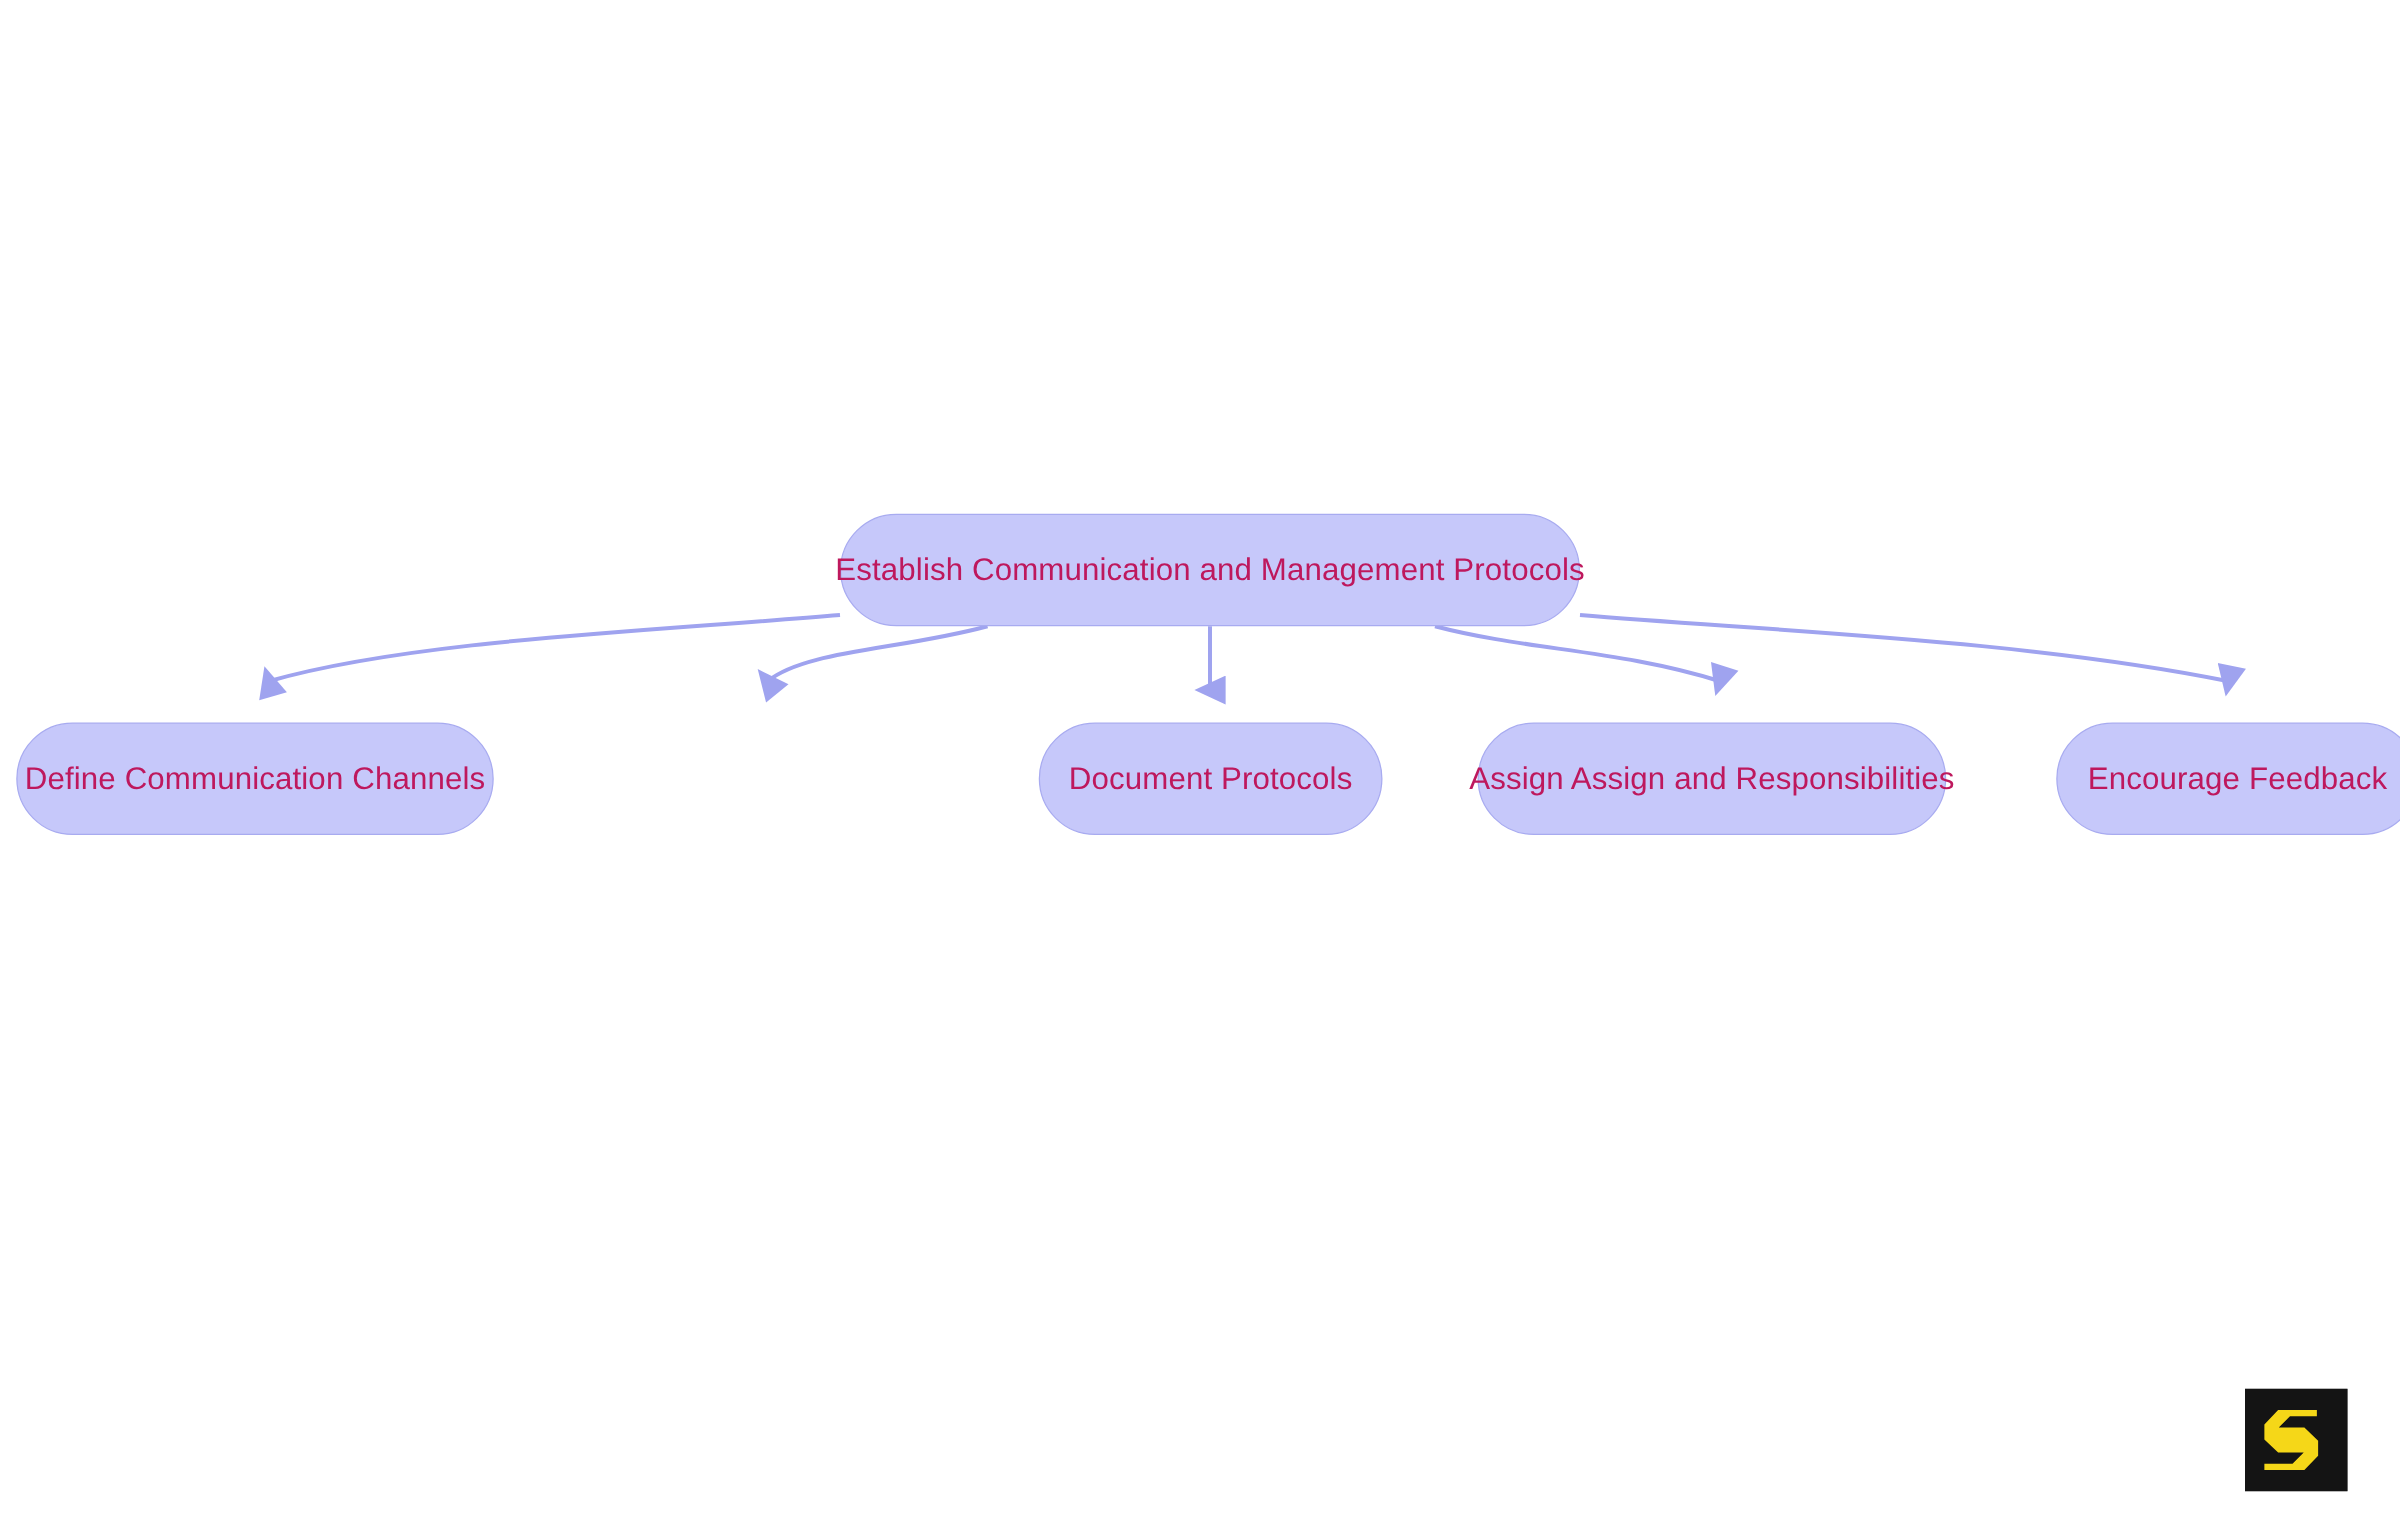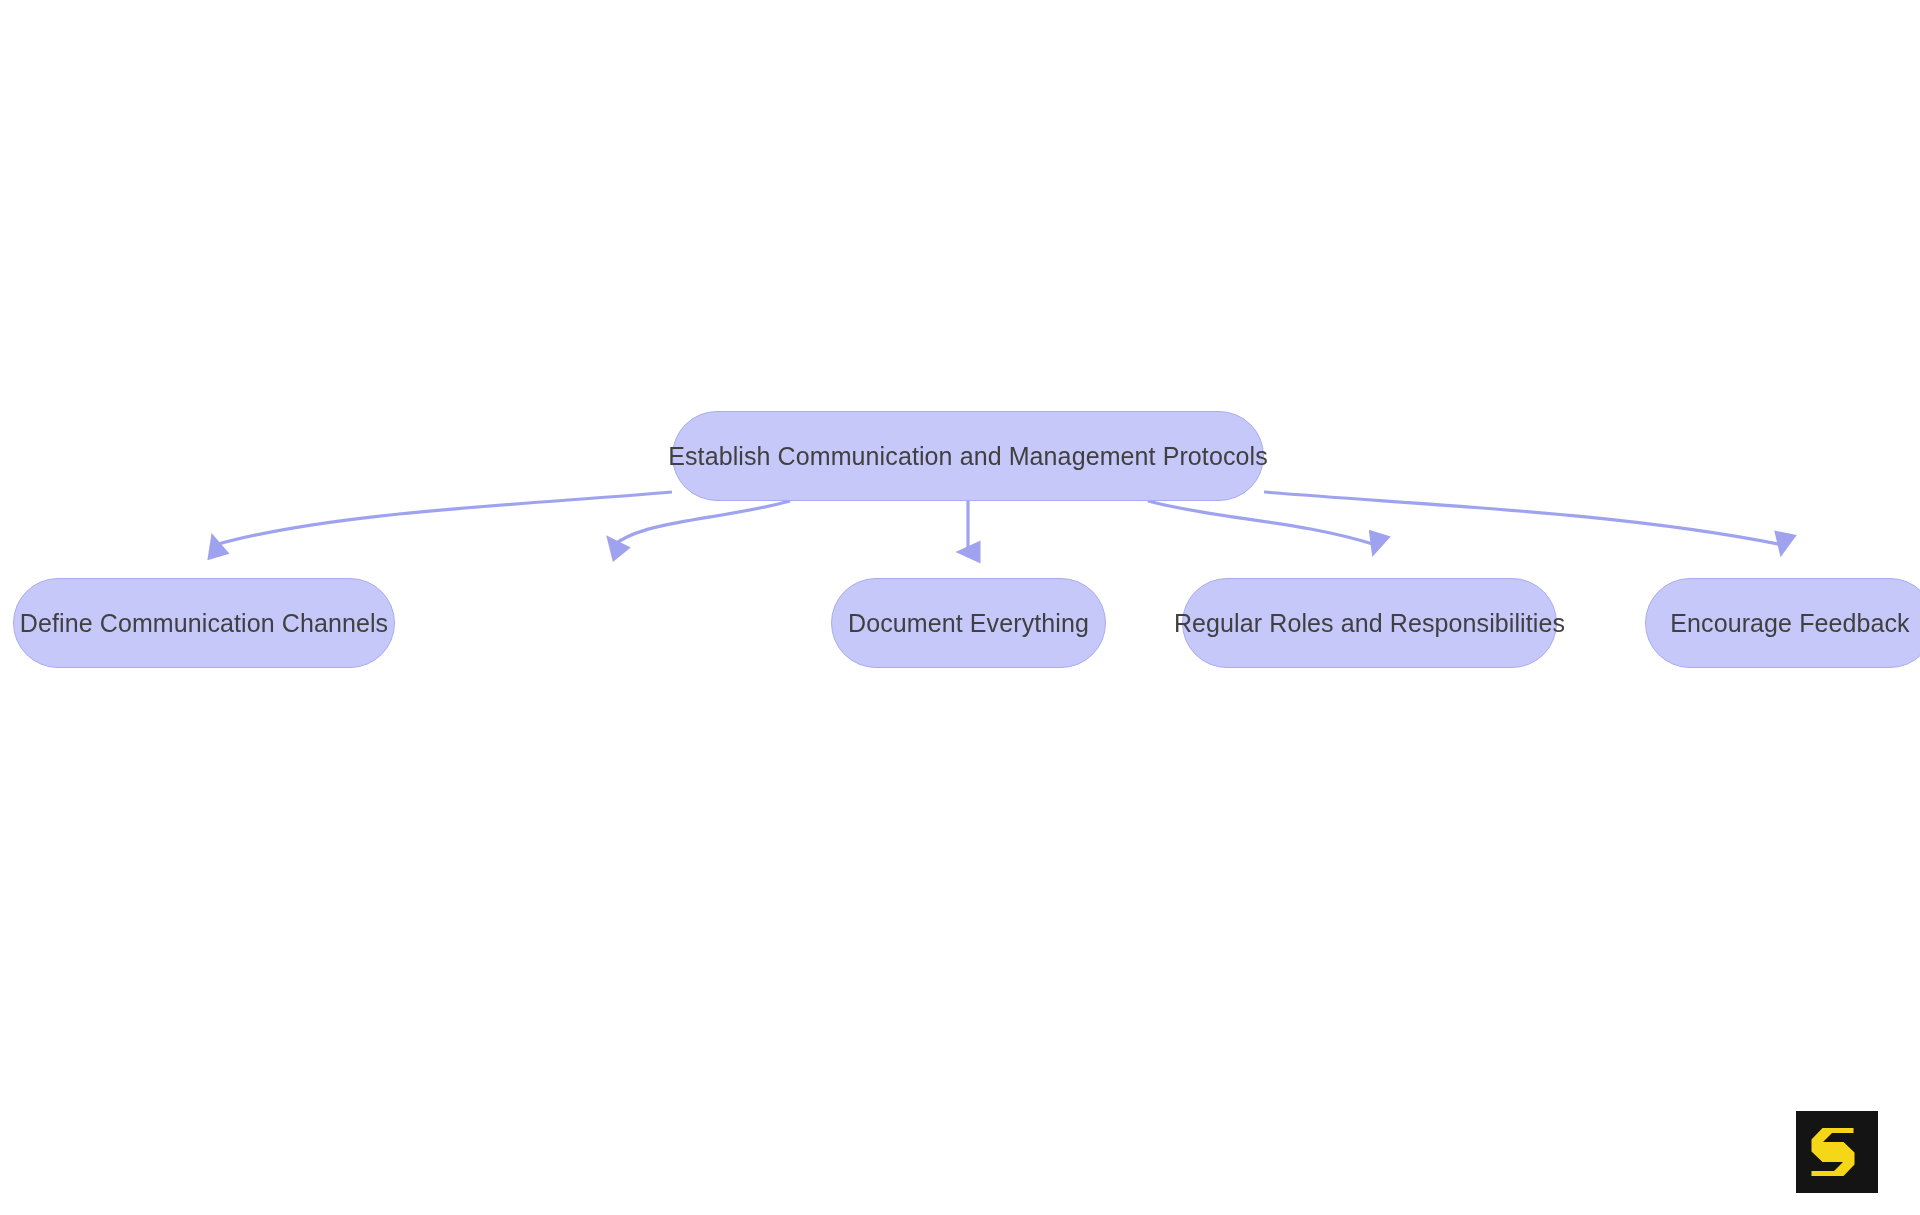--- a/index.html
+++ b/index.html
@@ -35,21 +35,21 @@
 
   .node {
     position: absolute;
     box-sizing: border-box;
     display: flex;
     align-items: center;
     justify-content: center;
     background: #c6c8fa;
     border: 1.6px solid #a8abf0;
     border-radius: 999px;
-    color: #404040;
+    color: #be185d;
     letter-spacing: 0.1px;
     white-space: nowrap;
     font-family: "Liberation Sans", sans-serif;
   }
 
   .node-label {
     display: block;
     line-height: 1;
   }
 
@@ -113,25 +113,25 @@
   <div class="node" id="node-root">
     <span class="node-label">Establish Communication and Management Protocols</span>
   </div>
 
   <div class="node node-child" id="node-child-0">
     <span class="node-label">Define Communication Channels</span>
   </div>
 
 
   <div class="node node-child" id="node-child-2">
-    <span class="node-label">Document Everything</span>
+    <span class="node-label">Document Protocols</span>
   </div>
 
   <div class="node node-child" id="node-child-3">
-    <span class="node-label">Regular Roles and Responsibilities</span>
+    <span class="node-label">Assign Assign and Responsibilities</span>
   </div>
 
   <div class="node node-child" id="node-child-4">
     <span class="node-label">Encourage Feedback</span>
   </div>
 
   <div id="watermark-logo">
     <svg width="82" height="82" viewBox="0 0 82 82" xmlns="http://www.w3.org/2000/svg">
       <rect x="0" y="0" width="82" height="82" fill="#141414"></rect>
       <path d="M 57.5 17 L 26.5 17 L 15.5 28.5 L 15.5 40.5 L 26.5 51 L 47 51 L 38 60 L 15.5 60 L 15.5 65 L 47.5 65 L 58.5 53.5 L 58.5 41.5 L 47.5 31 L 27 31 L 36 22 L 57.5 22 Z" fill="#f5d718"></path>

